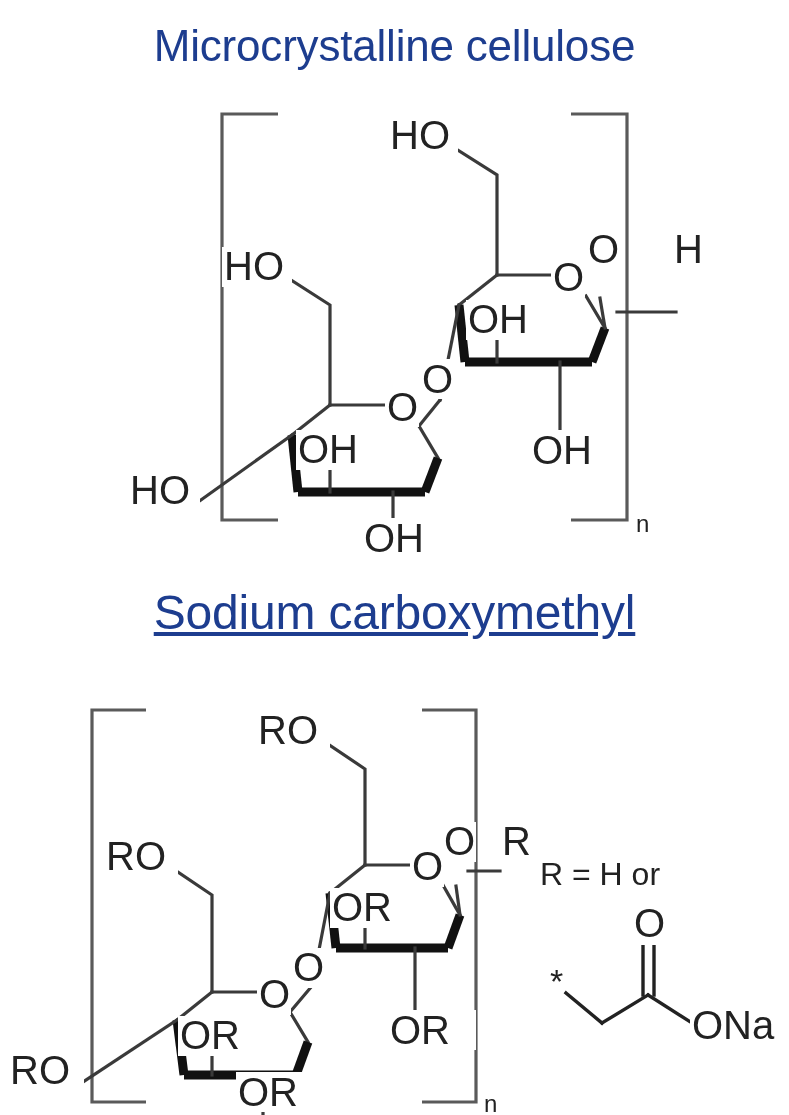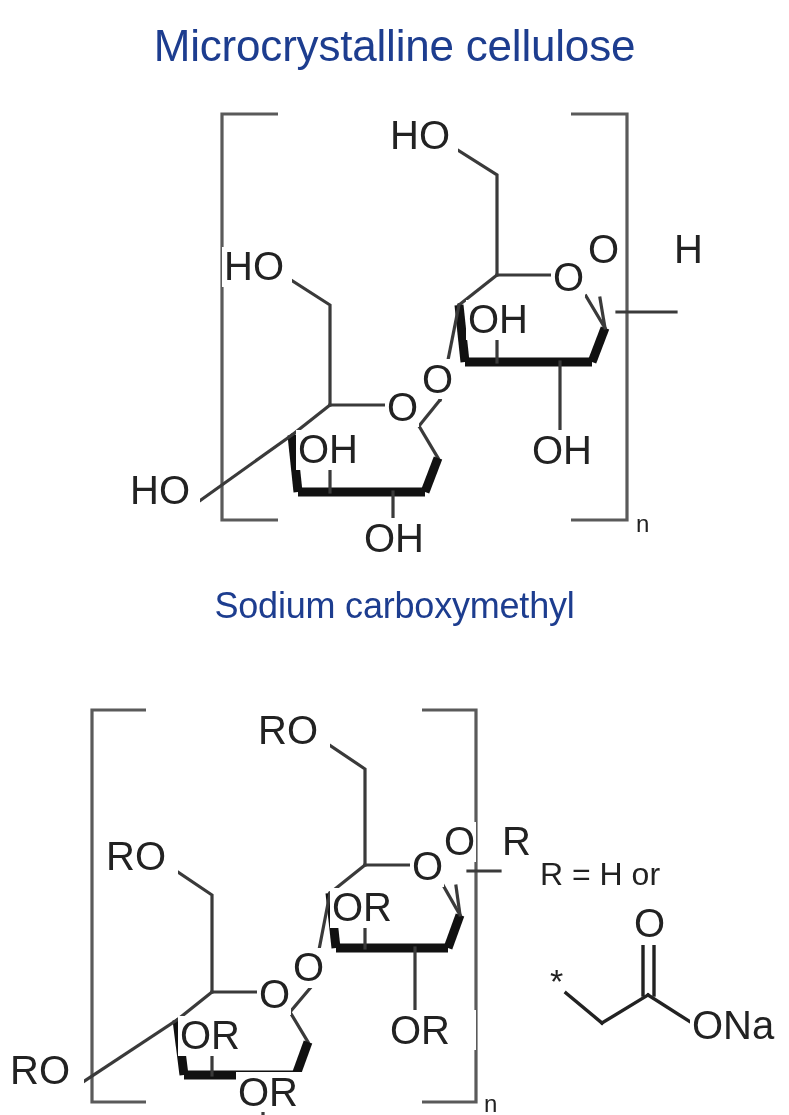--- a/index.html
+++ b/index.html
@@ -30,21 +30,22 @@
     font-weight: 400;
     letter-spacing: -0.2px;
     line-height: 1.08;
   }
   #title-mcc {
     top: 22px;
     font-size: 44px;
   }
   #title-cmc {
     top: 587px;
-    font-size: 36px;
+    font-size: 48px;
+    text-decoration: underline;
   }
   .struct {
     position: absolute;
     left: 0;
   }
   #struct-mcc { top: 100px; }
   #struct-cmc { top: 690px; }
   svg text {
     font-family: "Liberation Sans", sans-serif;
     fill: #222222;

